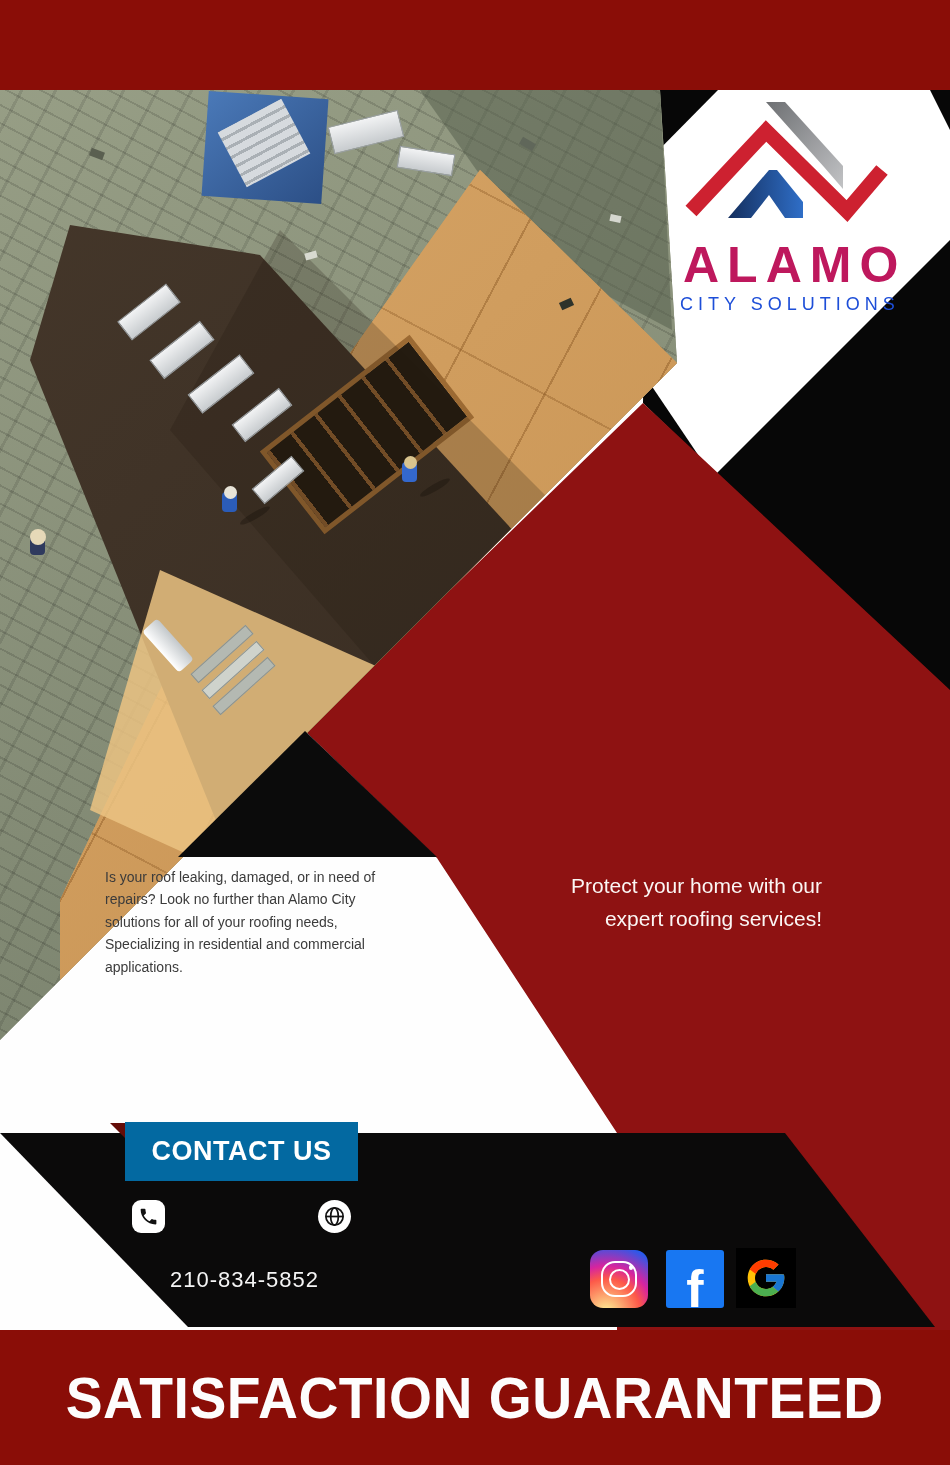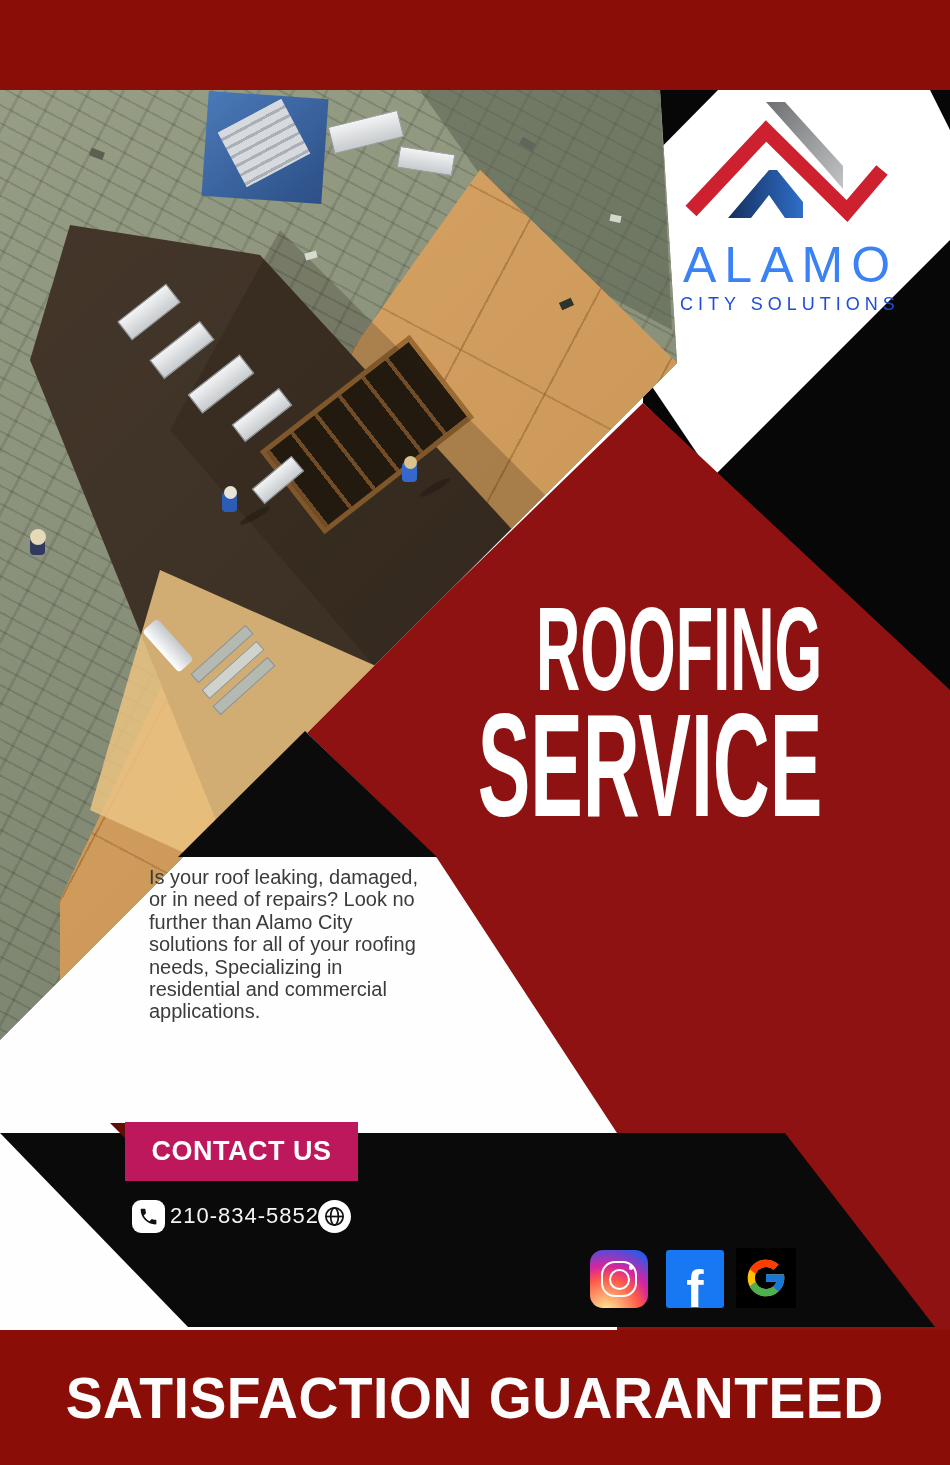--- a/index.html
+++ b/index.html
@@ -60,44 +60,44 @@
   .board{position:absolute;height:10px;background:#b4b9b2;border:1px solid #8d928c;}
   .debris{position:absolute;}
   .worker{position:absolute;width:16px;}
   .worker .body{width:15px;height:20px;border-radius:4px;}
   .worker .hat{width:13px;height:13px;border-radius:50%;margin:-26px auto 0;}
   .wshadow{position:absolute;width:34px;height:7px;border-radius:50%;background:rgba(20,15,8,.35);}
 
   
   .logo-mark{left:683px;top:100px;width:207px;height:132px;}
   .logo-name{left:683px;top:236px;width:207px;text-align:center;font-size:50px;
-             letter-spacing:8px;color:#3b82f6;font-weight:normal;white-space:nowrap;}
+             letter-spacing:8px;color:#be185d;font-weight:bold;white-space:nowrap;}
   .logo-tagline{left:680px;top:294px;width:213px;text-align:center;font-size:18px;
              letter-spacing:5px;color:#1d4ed8;white-space:nowrap;}
 
   
   .hero{right:128px;top:598px;text-align:right;color:#ffffff;}
   .hero-line1{font-size:118px;font-weight:bold;line-height:.88;
               transform:scaleX(.52);transform-origin:right top;white-space:nowrap;}
   .hero-line2{font-size:146px;font-weight:bold;line-height:.88;
               transform:scaleX(.54);transform-origin:right top;white-space:nowrap;}
   .hero-sub{right:128px;top:870px;width:420px;text-align:right;color:#fbf6f4;
             font-size:21px;line-height:1.55;white-space:pre-line;}
 
   
-  .intro{left:105px;top:866px;width:272px;font-size:20px;line-height:22.4px;color:#3b3b3b;margin-left:44px;}
+  .intro{left:105px;top:866px;width:272px;font-size:14px;line-height:22.4px;color:#3b3b3b;}
   .note{left:127px;top:1038px;width:395px;font-size:16.5px;line-height:21.5px;
         font-weight:bold;color:#282828;letter-spacing:-.1px;}
 
   
   .contact-bar{inset:0;width:950px;height:1465px;background:#0b0a0a;
        clip-path:polygon(0 1133px,785px 1133px,935px 1327px,188px 1327px);}
   .fold{left:0;top:0;width:950px;height:1465px;background:#640c08;
        clip-path:polygon(110px 1123px,127px 1123px,127px 1140px);position:absolute;}
-  .contact-btn{left:125px;top:1122px;width:233px;height:59px;background:#be185d;
+  .contact-btn{left:125px;top:1122px;width:233px;height:59px;background:#0369a1;
        display:flex;align-items:center;justify-content:center;cursor:pointer;}
   .contact-btn span{color:#fff;font-size:27px;font-weight:bold;letter-spacing:.5px;}
   .icon-chip{position:absolute;width:33px;height:33px;background:#ffffff;
        display:flex;align-items:center;justify-content:center;}
   .chip-sq{border-radius:9px;}
   .chip-rd{border-radius:50%;}
   .contact-text{position:absolute;color:#f5f5f5;font-size:22px;letter-spacing:1px;white-space:nowrap;}
 
   
   .social{cursor:pointer;}
@@ -178,39 +178,37 @@
           <stop offset="1" stop-color="#2f6ec7"></stop>
       </linearGradient>
     </defs>
     <path d="M83,2 L102,2 L160,66 L160,89 L141,67 Z" fill="url(#gbeam)"></path>
     <path d="M8,111 L83,31 L164,111 L199,70" fill="none" stroke="#cd2130" stroke-width="15"></path>
     <path fill-rule="evenodd" fill="url(#gblue)" d="M45,118 L86,70 L94,70 L120,102 L120,118 Z M68,118 L86,95 L102,118 Z"></path>
   </svg>
   <div class="abs logo-name">ALAMO</div>
   <div class="abs logo-tagline">CITY SOLUTIONS</div>
 
-  <div class="abs hero">
-    <div class="hero-line1">ROOFING</div>
-    <div class="hero-line2">SERVICE</div>
-  </div>
+  <div class="abs hero-sub">Protect your home with our
+expert roofing services!</div>
 
   <div class="abs intro">Is your roof leaking, damaged, or in need of repairs? Look no further than Alamo City solutions for all of your roofing needs, Specializing in residential and commercial applications.</div>
 
   <div class="abs contact-bar"></div>
   <div class="fold"></div>
   <div class="abs contact-btn">
     <span>CONTACT US</span>
   </div>
 
   <div class="icon-chip chip-sq" style="left:132px;top:1200px;">
     <svg width="21" height="21" viewBox="0 0 24 24">
       <path fill="#111" d="M6.6 10.8c1.4 2.8 3.8 5.1 6.6 6.6l2.2-2.2c.3-.3.7-.4 1-.2 1.1.4 2.3.6 3.6.6.6 0 1 .4 1 1V20c0 .6-.4 1-1 1C10.6 21 3 13.4 3 4c0-.6.4-1 1-1h3.5c.6 0 1 .4 1 1 0 1.2.2 2.4.6 3.6.1.3 0 .7-.2 1l-2.3 2.2z"></path>
     </svg>
   </div>
-  <div class="contact-text" style="left:170px;top:1203px;">210-834-5852</div>
+  <div class="contact-text" style="left:170px;top:1267px;">210-834-5852</div>
 
   <div class="icon-chip chip-rd" style="left:318px;top:1200px;">
     <svg width="23" height="23" viewBox="0 0 24 24" fill="none" stroke="#111" stroke-width="1.8">
       <circle cx="12" cy="12" r="9"></circle>
       <ellipse cx="12" cy="12" rx="4" ry="9"></ellipse>
       <path d="M3,12 H21"></path>
     </svg>
   </div>
 
   <div class="abs social ig">

